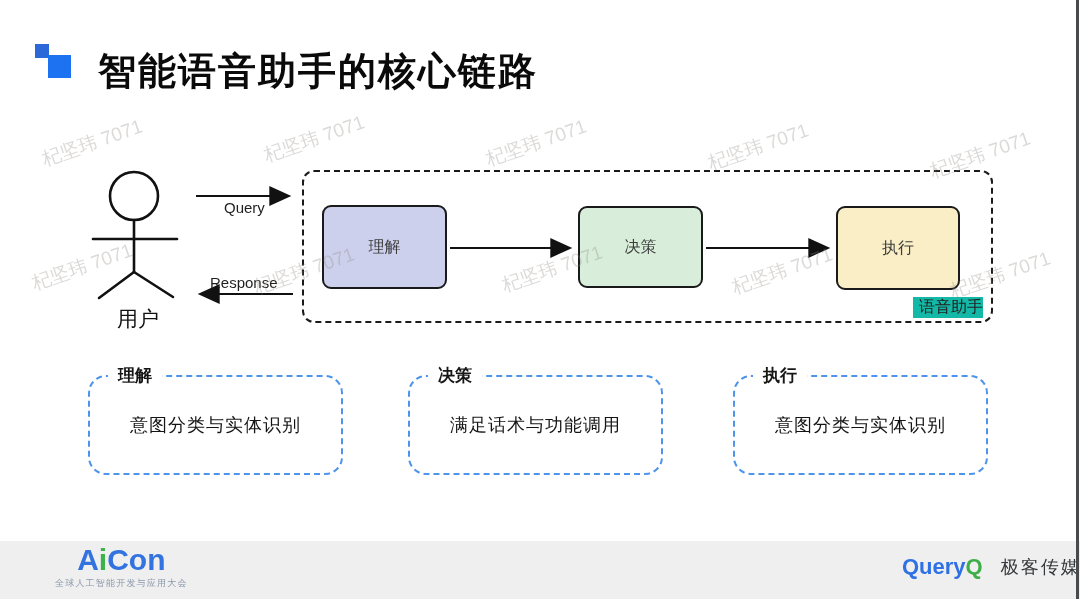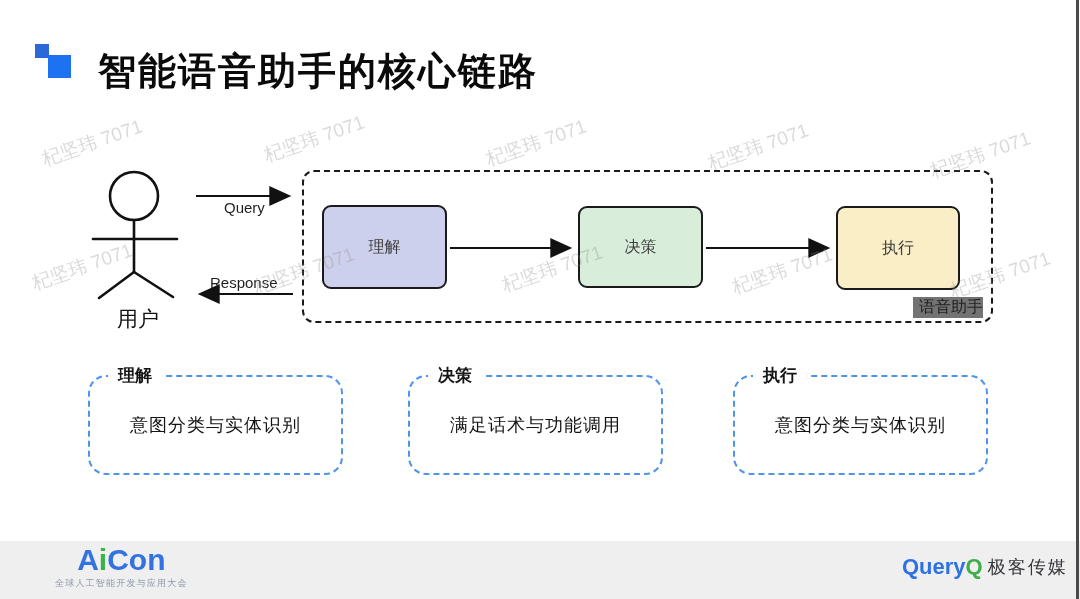--- a/index.html
+++ b/index.html
@@ -32,21 +32,21 @@
   svg.strokes{position:absolute;left:0;top:0;width:1080px;height:599px;z-index:2;pointer-events:none;}
 
   .flow-lbl{position:absolute;font-size:15px;color:#1f1f1f;z-index:2;}
   .lbl-query{left:224px;top:172px;margin-top:27px;}
   .lbl-response{left:210px;top:274px;}
   .lbl-user{left:117px;top:305px;font-size:21px;color:#111;}
 
   
   .assistant-box{position:absolute;left:302px;top:170px;width:691px;height:153px;
       border:2px dashed #1a1a1a;border-radius:12px;box-sizing:border-box;z-index:1;}
-  .assistant-label{position:absolute;right:8px;bottom:3px;font-size:16px;color:#222;background:#737373;padding-left:6px;}
+  .assistant-label{position:absolute;right:8px;bottom:3px;font-size:16px;color:#222;background:#14b8a6;padding-left:6px;}
 
   
   .stage{position:absolute;border:2.5px solid #1a1a1a;border-radius:9px;box-sizing:border-box;
       display:flex;align-items:center;justify-content:center;font-size:16px;color:#3d3d3d;z-index:3;}
   .stage-0{left:322px;top:205px;width:125px;height:84px;background:#cdd0ec;}
   .stage-1{left:578px;top:206px;width:125px;height:82px;background:#d8eeda;}
   .stage-2{left:836px;top:206px;width:124px;height:84px;background:#faeec6;}
 
   
   .card{position:absolute;top:375px;width:255px;height:100px;border:2px dashed #4d94ea;
@@ -61,21 +61,21 @@
 
   
   .footer-bar{position:absolute;left:0;bottom:0;width:1080px;height:58px;background:#efefef;z-index:4;text-align:center;}
   .aicon{position:absolute;left:55px;top:3px;}
   .aicon-word{font-size:30px;font-weight:800;line-height:32px;color:#3273e0;letter-spacing:0;}
   .aicon-word .i-green{color:#3bb34a;}
   .aicon-tag{font-size:9px;color:#8a98ac;letter-spacing:1.2px;margin-top:1px;}
   .infoq{position:absolute;left:902px;top:13px;white-space:nowrap;}
   .infoq .info{font-size:22px;font-weight:800;color:#2e71e5;}
   .infoq .q{font-size:22px;font-weight:800;color:#3fae49;}
-  .infoq .media{font-size:18px;color:#35373b;margin-left:5px;letter-spacing:2px;vertical-align:1px;}
+  .infoq .media{font-size:18px;color:#35373b;margin-left:18px;letter-spacing:2px;vertical-align:1px;}
 
   .right-edge{position:absolute;left:1076px;top:0;width:3px;height:599px;background:#474b4e;z-index:9;}
 </style>
 </head>
 <body>
 
 <div class="page">
 
   <div>
     <span class="wm">杞坚玮 7071</span>

